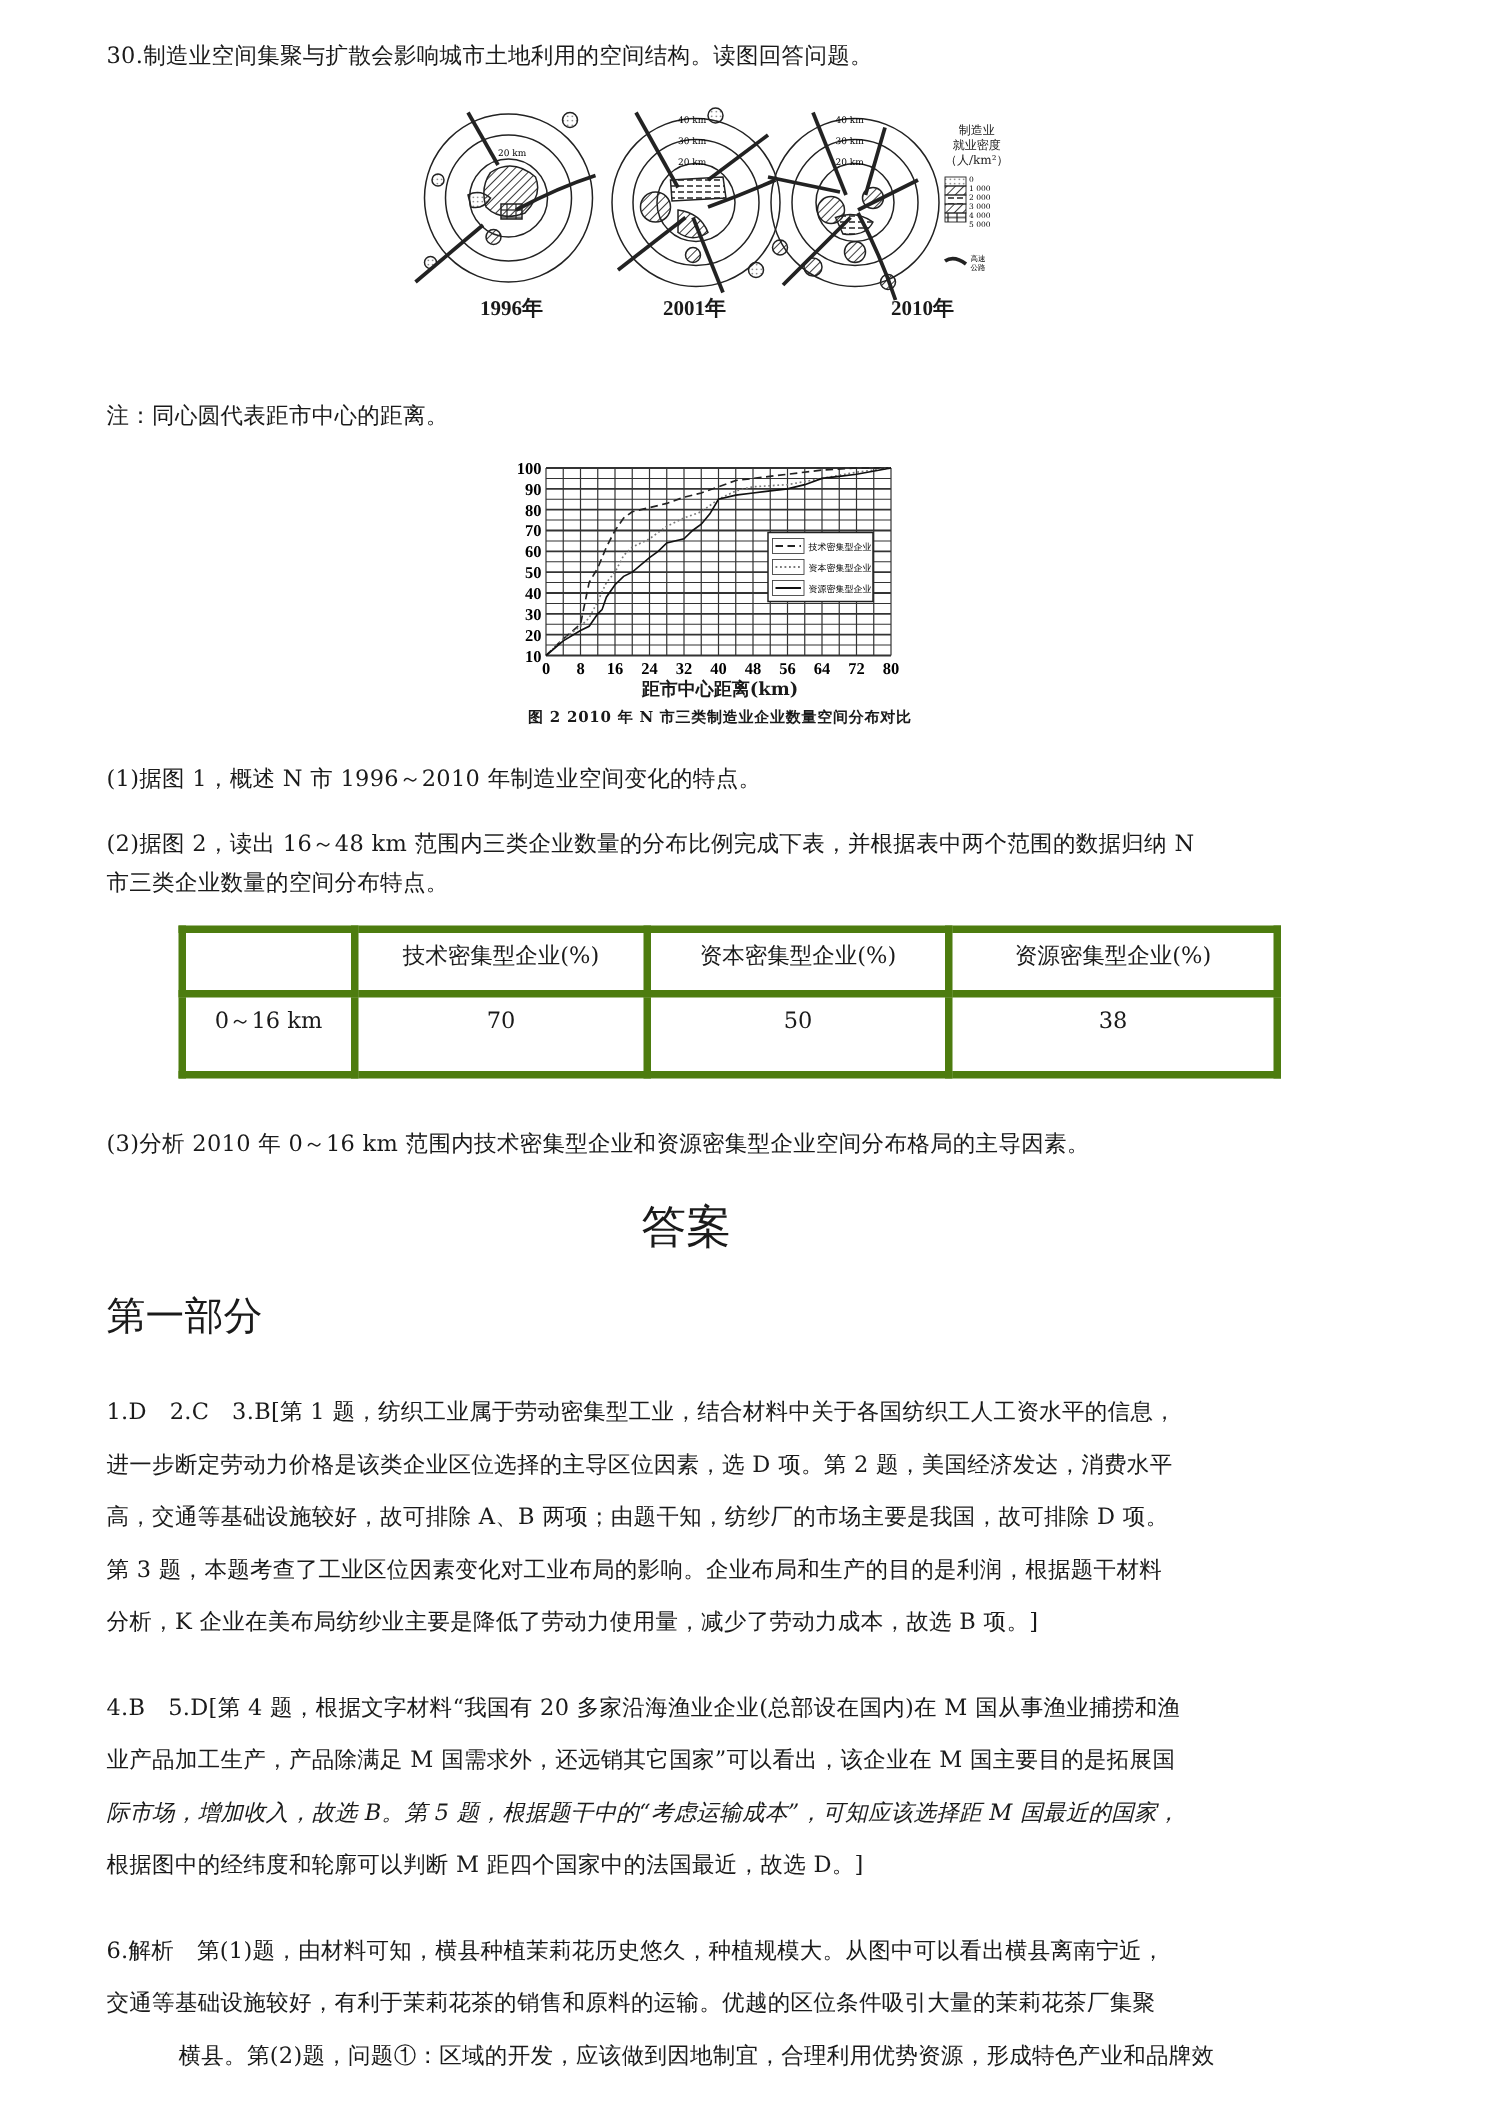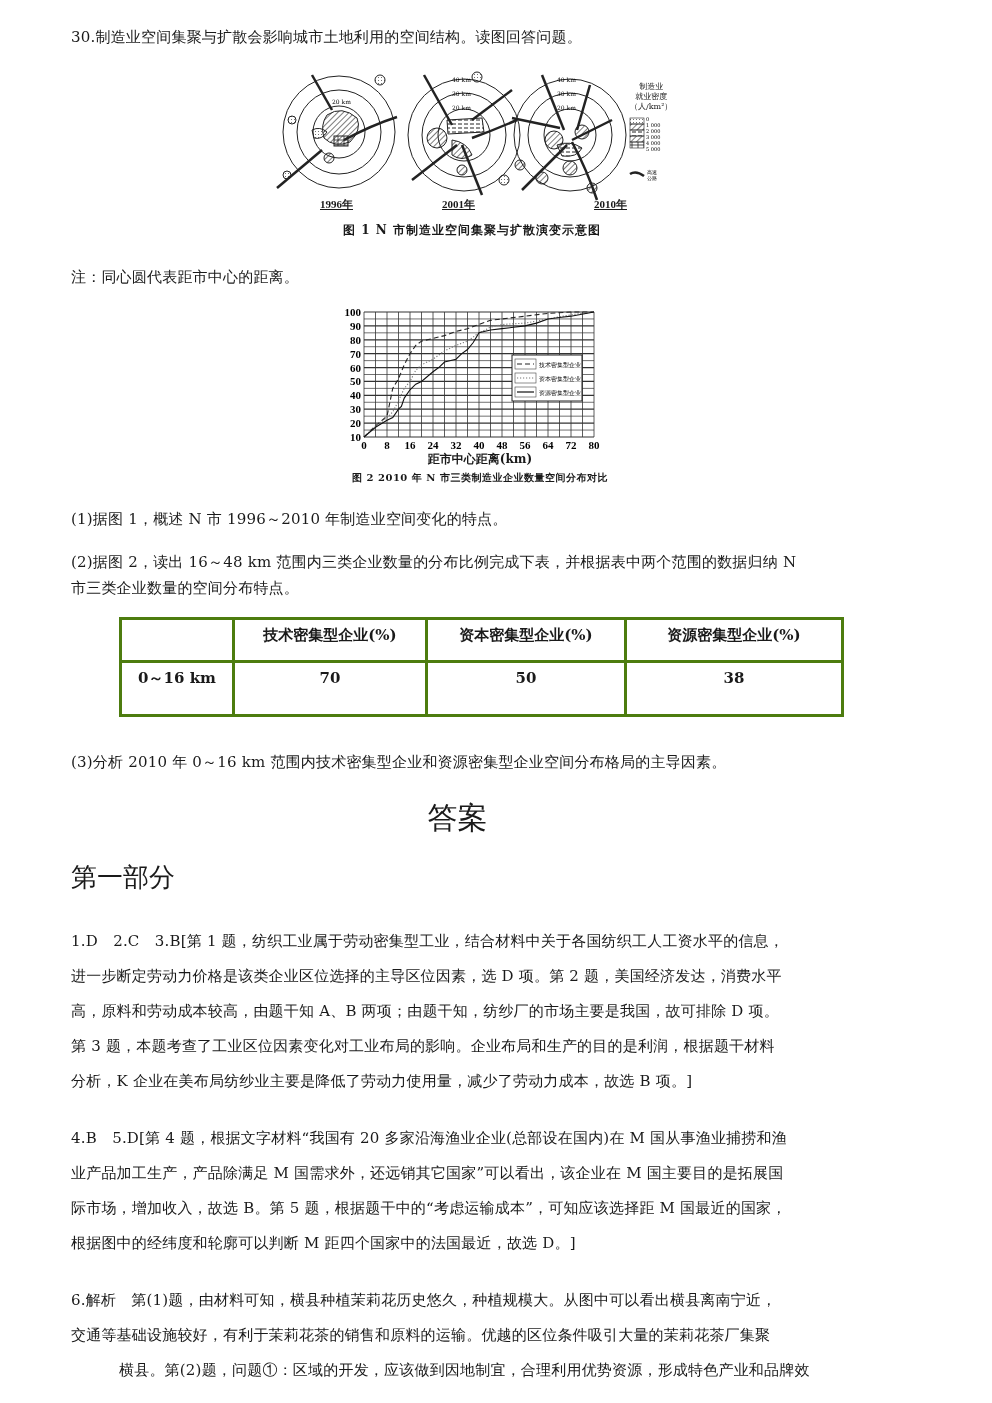--- a/index.html
+++ b/index.html
@@ -2,27 +2,27 @@
 <html><head>
 <meta charset="utf-8">
 <style>
   html, body { margin: 0; padding: 0; background: #ffffff; }
   body { width: 992px; height: 1403px; position: relative; overflow: hidden;
          font-family: "DejaVu Serif", "Liberation Serif", serif; color: #1a1a1a; }
   .p { position: absolute; left: 71px; font-size: 15px; line-height: 35px; white-space: nowrap; letter-spacing: 0.2px; }
   .fig1 { position: absolute; left: 272px; top: 70px; width: 400px; height: 175px; }
   .fig1 svg { position: absolute; left: 0; top: 0; }
   .fig1-caption { position: absolute; left: 0; width: 400px; top: 152px; text-align: center; font-size: 12px; font-weight: bold; letter-spacing: 1px; }
-  .map-year { position: absolute; top: 127px; font-size: 11px; font-weight: bold; font-family: "Liberation Serif", serif; text-decoration: underline; }
+  .map-year { position: absolute; top: 127px; font-size: 14px; font-weight: bold; font-family: "Liberation Serif", serif; }
   .legend1 { position: absolute; left: 358px; top: 12px; font-size: 8px; text-align: center; line-height: 10px; }
   .fig2 { position: absolute; left: 330px; top: 303px; width: 300px; height: 190px; }
   .fig2-caption { position: absolute; left: 0; top: 168px; width: 300px; text-align: center; font-size: 10px; font-weight: bold; letter-spacing: 0.5px; }
   .chart-xlabel { position: absolute; left: 0; top: 148px; width: 300px; text-align: center; font-size: 12px; font-weight: bold; }
   table.data-table { position: absolute; left: 119px; top: 617px; border-collapse: collapse; font-size: 15px; }
-  table.data-table td { border: 3px solid #4d7c0f; text-align: center; vertical-align: top; padding-top: 6px; font-weight: bold; }
+  table.data-table td { border: 5px solid #4d7c0f; text-align: center; vertical-align: top; padding-top: 6px; }
   .h-center { position: absolute; left: 0; width: 915px; text-align: center; top: 798px; font-size: 30px; font-family: "DejaVu Sans", sans-serif; }
   .h-left { position: absolute; left: 71px; top: 860px; font-size: 26px; font-family: "DejaVu Sans", sans-serif; }
 </style>
 </head>
 <body>
 
 <div class="p" style="top:20px;">30.制造业空间集聚与扩散会影响城市土地利用的空间结构。读图回答问题。</div>
 
 <div class="fig1">
   <svg width="400" height="150" viewBox="0 0 400 150">
@@ -120,21 +120,20 @@
     </g>
   </svg>
   <div class="legend1">
     <div>制造业</div>
     <div>就业密度</div>
     <div>（人/km²）</div>
   </div>
   <div class="map-year" style="left:48px;">1996年</div>
   <div class="map-year" style="left:170px;">2001年</div>
   <div class="map-year" style="left:282px;margin-left:40px;">2010年</div>
-  <div class="fig1-caption">图 1 N 市制造业空间集聚与扩散演变示意图</div>
 </div>
 
 <div class="p" style="top:260px;">注：同心圆代表距市中心的距离。</div>
 
 <div class="fig2">
   <svg id="chart" width="300" height="150">
       <line x1="34" y1="9" x2="34" y2="134" stroke="#333" stroke-width="0.8"></line>
       <line x1="45.5" y1="9" x2="45.5" y2="134" stroke="#333" stroke-width="0.8"></line>
       <line x1="57" y1="9" x2="57" y2="134" stroke="#333" stroke-width="0.8"></line>
       <line x1="68.5" y1="9" x2="68.5" y2="134" stroke="#333" stroke-width="0.8"></line>
@@ -235,27 +234,27 @@
   </table>
 
 <div class="p" style="top:745px;">(3)分析 2010 年 0～16 km 范围内技术密集型企业和资源密集型企业空间分布格局的主导因素。</div>
 
 <div class="h-center">答案</div>
 <div class="h-left">第一部分</div>
 
 <div>
   <div class="p" style="top:924px;">1.D　2.C　3.B[第 1 题，纺织工业属于劳动密集型工业，结合材料中关于各国纺织工人工资水平的信息，</div>
   <div class="p" style="top:959px;">进一步断定劳动力价格是该类企业区位选择的主导区位因素，选 D 项。第 2 题，美国经济发达，消费水平</div>
-  <div class="p" style="top:994px;">高，原料和劳动成本较高，由题干知 A、B 两项；由题干知，纺纱厂的市场主要是我国，故可排除 D 项。</div>
+  <div class="p" style="top:994px;">高，交通等基础设施较好，故可排除 A、B 两项；由题干知，纺纱厂的市场主要是我国，故可排除 D 项。</div>
   <div class="p" style="top:1029px;">第 3 题，本题考查了工业区位因素变化对工业布局的影响。企业布局和生产的目的是利润，根据题干材料</div>
   <div class="p" style="top:1064px;">分析，K 企业在美布局纺纱业主要是降低了劳动力使用量，减少了劳动力成本，故选 B 项。]</div>
 </div>
 <div>
   <div class="p" style="top:1121px;">4.B　5.D[第 4 题，根据文字材料“我国有 20 多家沿海渔业企业(总部设在国内)在 M 国从事渔业捕捞和渔</div>
   <div class="p" style="top:1156px;">业产品加工生产，产品除满足 M 国需求外，还远销其它国家”可以看出，该企业在 M 国主要目的是拓展国</div>
-  <div class="p" style="top:1191px;">际市场，增加收入，故选 B。第 5 题，根据题干中的“考虑运输成本”，可知应该选择距 M 国最近的国家，</div>
+  <div class="p" style="top:1191px;font-style:italic;">际市场，增加收入，故选 B。第 5 题，根据题干中的“考虑运输成本”，可知应该选择距 M 国最近的国家，</div>
   <div class="p" style="top:1226px;">根据图中的经纬度和轮廓可以判断 M 距四个国家中的法国最近，故选 D。]</div>
 </div>
 <div>
   <div class="p" style="top:1283px;">6.解析　第(1)题，由材料可知，横县种植茉莉花历史悠久，种植规模大。从图中可以看出横县离南宁近，</div>
   <div class="p" style="top:1318px;">交通等基础设施较好，有利于茉莉花茶的销售和原料的运输。优越的区位条件吸引大量的茉莉花茶厂集聚</div>
   <div class="p" style="top:1353px;margin-left:48px;">横县。第(2)题，问题①：区域的开发，应该做到因地制宜，合理利用优势资源，形成特色产业和品牌效</div>
 </div>
 
 </body></html>

